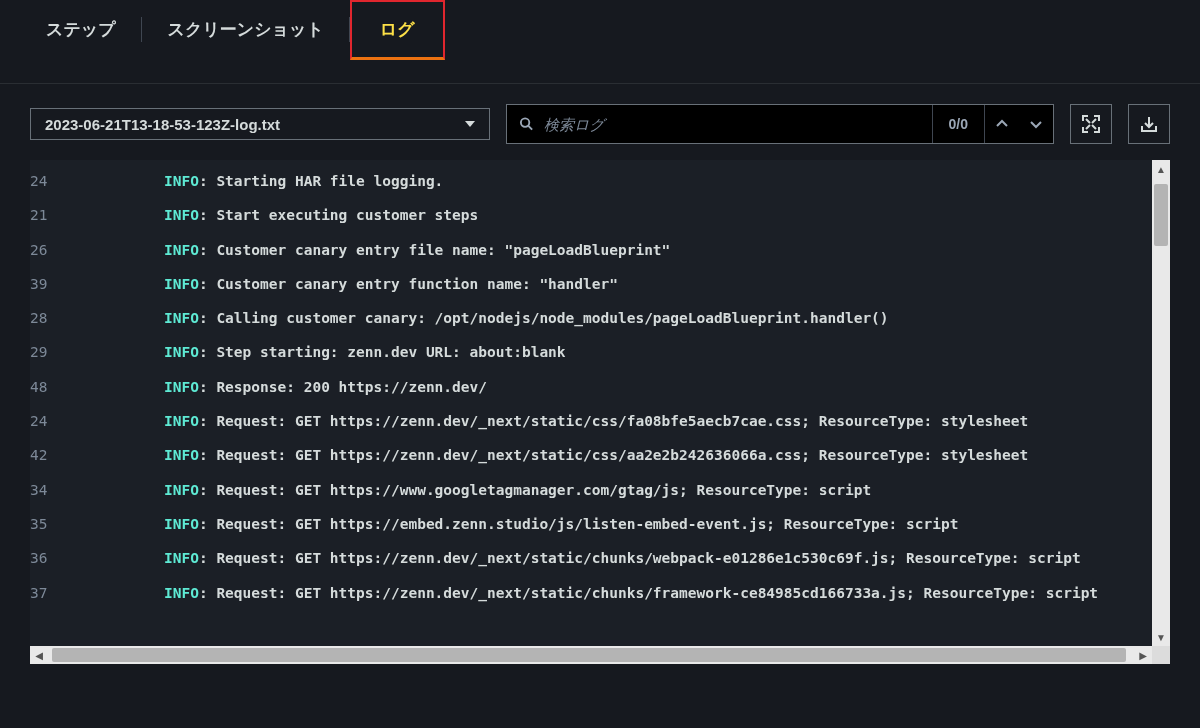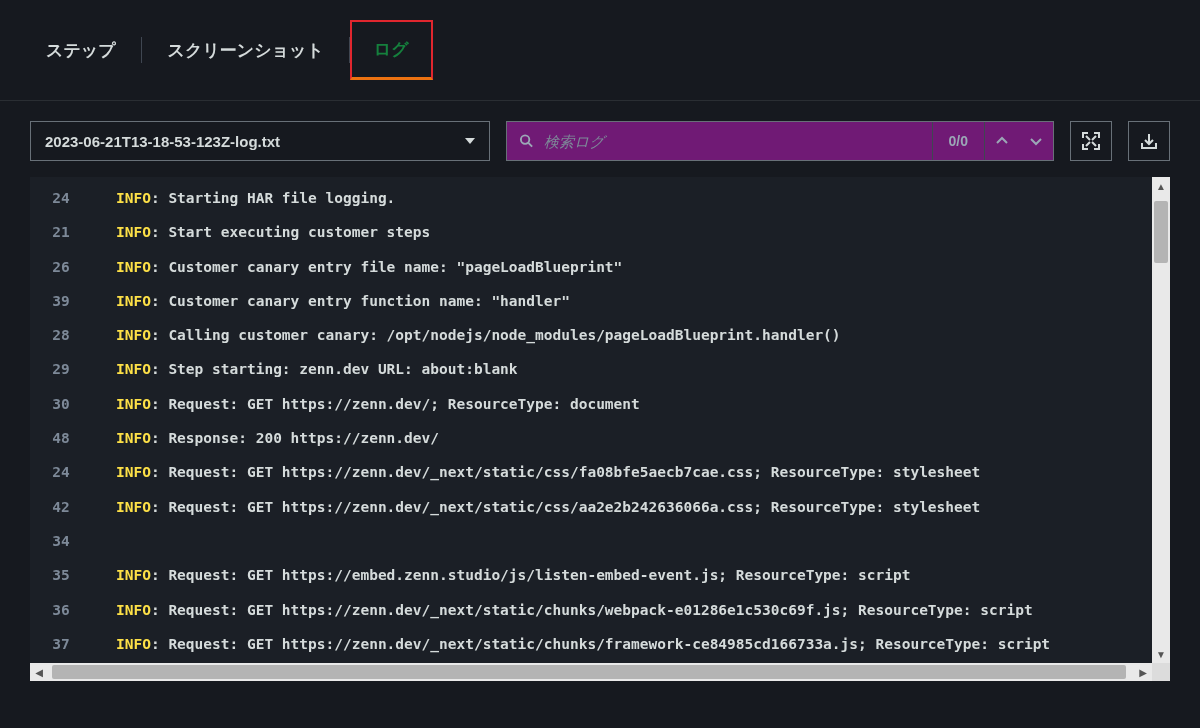--- a/index.html
+++ b/index.html
@@ -7,87 +7,87 @@
     background: #16191f;
     color: #d5dbdb;
     font-family: "Amazon Ember", "Helvetica Neue", Arial, sans-serif;
     font-size: 14px;
     width: 1200px;
     height: 728px;
     overflow: hidden;
   }
   .tabs {
     display: flex;
-    align-items: center;
+    align-items: flex-start;
     border-bottom: 1px solid #2a2e33;
     padding: 0 20px;
-    height: 101px;
+    height: 84px;
     background: #16191f;
   }
   .tab {
     padding: 18px 26px;
     color: #d5dbdb;
     font-weight: 700;
     font-size: 17px;
     cursor: pointer;
     position: relative;
   }
   .tab.divider::after {
     content: "";
     position: absolute;
     right: 0;
     top: 28%;
     height: 44%;
     width: 1px;
     background: #3f4651;
   }
   .tab.active {
-    color: #15803d;
+    color: #fde047;
     border: 2px solid #e0262e;
     border-bottom: 3px solid #ec7211;
-    padding: 16px 22px;
+    padding: 16px 28px;
   }
   .tab.active::before{
     content:"";
     position:absolute;
     left:0;right:0;bottom:-3px;height:3px;background:#ec7211;
   }
   .toolbar {
     display: flex;
     align-items: center;
     gap: 16px;
     padding: 20px 30px 16px 30px;
   }
   .select {
     display: flex;
     align-items: center;
     justify-content: space-between;
     border: 1px solid #687078;
     background: #16191f;
     color: #d5dbdb;
-    height: 40px;
+    height: 32px;
     padding: 0 14px;
     width: 460px;
     cursor: pointer;
     font-weight: 700;
     font-size: 15px;
   }
   .select .caret {
     width: 0; height: 0;
     border-left: 5px solid transparent;
     border-right: 5px solid transparent;
     border-top: 6px solid #d5dbdb;
   }
   .searchbox {
     display: flex;
     align-items: center;
     border: 1px solid #687078;
     height: 40px;
     flex: 1;
-    background: #701a75;
+    background: #000000;
   }
   .search-input-wrap {
     display: flex;
     align-items: center;
     gap: 10px;
     padding: 0 12px;
     flex: 1;
   }
   .search-input {
     background: transparent;
@@ -149,28 +149,28 @@
     overflow: auto;
     height: calc(100% - 18px);
   }
   .log-line {
     display: flex;
     white-space: pre;
     padding: 7px 0;
   }
   .lineno {
     width: 86px;
-    text-align: center;
+    text-align: left;
     color: #7d8998;
     padding-right: 24px;
     flex-shrink: 0;
-    font-weight: 700;
+    font-weight: 400;
   }
   .log-text { color: #d5dbdb; font-weight: 600;}
-  .level-info { color: #fde047; }
+  .level-info { color: #5eead4; margin-left: 48px; }
   .vscroll {
     position: absolute;
     right: 0; top: 0;
     width: 18px;
     height: calc(100% - 18px);
     background: #e9e9e9;
   }
   .vscroll .up, .vscroll .down {
     height: 18px;
     display: flex;
@@ -272,25 +272,24 @@
 </div>
 
 <div class="log-container">
   <div class="log-lines" id="log-lines">
       <div class="log-line"><span class="lineno">24</span><span class="log-text"><span class="level-info">INFO</span>: Starting HAR file logging.</span></div>
       <div class="log-line"><span class="lineno">21</span><span class="log-text"><span class="level-info">INFO</span>: Start executing customer steps</span></div>
       <div class="log-line"><span class="lineno">26</span><span class="log-text"><span class="level-info">INFO</span>: Customer canary entry file name: "pageLoadBlueprint"</span></div>
       <div class="log-line"><span class="lineno">39</span><span class="log-text"><span class="level-info">INFO</span>: Customer canary entry function name: "handler"</span></div>
       <div class="log-line"><span class="lineno">28</span><span class="log-text"><span class="level-info">INFO</span>: Calling customer canary: /opt/nodejs/node_modules/pageLoadBlueprint.handler()</span></div>
       <div class="log-line"><span class="lineno">29</span><span class="log-text"><span class="level-info">INFO</span>: Step starting: zenn.dev URL: about:blank</span></div>
-      <div class="log-line"><span class="lineno">30</span><span class="log-text"><span class="level-info">INFO</span>: Request: GET https://zenn.dev/; ResourceType: document</span></div>
       <div class="log-line"><span class="lineno">48</span><span class="log-text"><span class="level-info">INFO</span>: Response: 200 https://zenn.dev/</span></div>
       <div class="log-line"><span class="lineno">24</span><span class="log-text"><span class="level-info">INFO</span>: Request: GET https://zenn.dev/_next/static/css/fa08bfe5aecb7cae.css; ResourceType: stylesheet</span></div>
       <div class="log-line"><span class="lineno">42</span><span class="log-text"><span class="level-info">INFO</span>: Request: GET https://zenn.dev/_next/static/css/aa2e2b242636066a.css; ResourceType: stylesheet</span></div>
-      <div class="log-line"><span class="lineno">34</span></div>
+      <div class="log-line"><span class="lineno">34</span><span class="log-text"><span class="level-info">INFO</span>: Request: GET https://www.googletagmanager.com/gtag/js; ResourceType: script</span></div>
       <div class="log-line"><span class="lineno">35</span><span class="log-text"><span class="level-info">INFO</span>: Request: GET https://embed.zenn.studio/js/listen-embed-event.js; ResourceType: script</span></div>
       <div class="log-line"><span class="lineno">36</span><span class="log-text"><span class="level-info">INFO</span>: Request: GET https://zenn.dev/_next/static/chunks/webpack-e01286e1c530c69f.js; ResourceType: script</span></div>
       <div class="log-line"><span class="lineno">37</span><span class="log-text"><span class="level-info">INFO</span>: Request: GET https://zenn.dev/_next/static/chunks/framework-ce84985cd166733a.js; ResourceType: script</span></div>
     </div>
 
   <div class="vscroll">
     <div class="up">▲</div>
     <div class="thumb"></div>
     <div class="down" style="position:absolute;bottom:0;width:100%">▼</div>
   </div>

